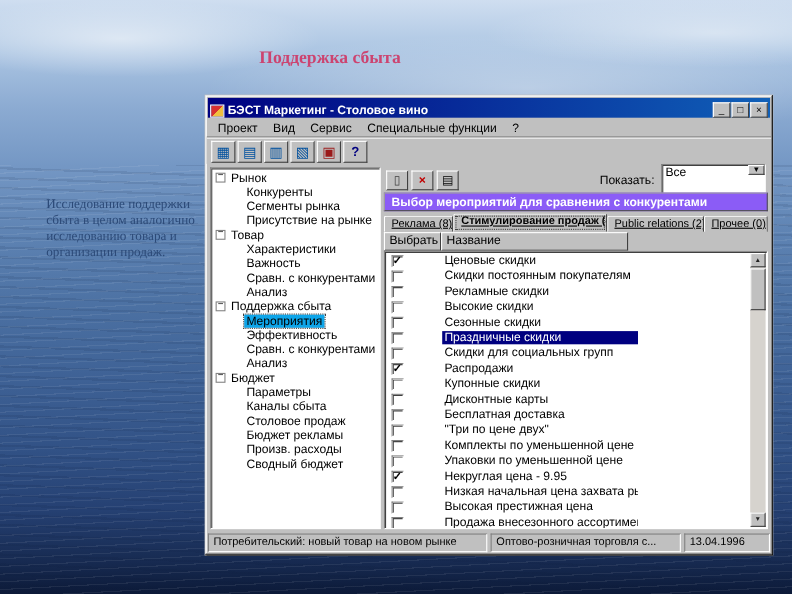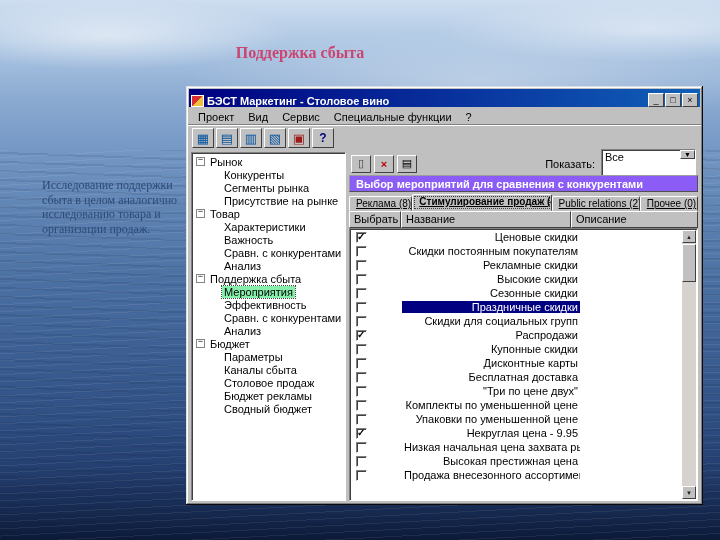--- a/index.html
+++ b/index.html
@@ -56,21 +56,21 @@
 
   
   .tree { width:155px; flex:0 0 155px; overflow:hidden; padding:2px 0; }
   .tree-row { height:13px; display:flex; align-items:center; gap:3px; white-space:nowrap; }
   .tree-glyph { width:9px; height:9px; flex:0 0 9px; border:1px solid #848484; background:#fff;
     position:relative; visibility:hidden; }
   .tree-glyph.isnode { visibility:visible; }
   .tree-glyph.isnode::after { content:"−"; position:absolute; left:0; top:-3px; width:7px;
     font-size:9px; line-height:9px; text-align:center; }
   .tree-label { padding:0 2px; }
-  .tree-label.sel { background:#86efac; outline:1px dotted #404040; }
+  .tree-label.sel { background:#0ea5e9; outline:1px dotted #404040; }
 
   
   .rpanel { flex:1; display:flex; flex-direction:column; min-width:0; }
   .minibar { height:23px; flex:0 0 23px; display:flex; align-items:center; gap:3px; padding:0 2px; }
   .sbtn { width:20px; height:18px; display:flex; align-items:center; justify-content:center; font-size:11px; }
   .sbtn.delete-icon { color:#c00000; font-weight:bold; }
   .sbtn.new-item-icon { color:#404040; background:#c0c0c0; }
   .show-label { margin-left:auto; padding-right:3px; }
   .combo { width:95px; height:29px; display:flex; align-items:flex-start; }
   .combo-value { flex:1; padding:1px 3px; }
@@ -84,21 +84,21 @@
   .tab { height:15px; padding:1px 6px 0; border:1px solid; border-color:#fff #404040 #c0c0c0 #fff;
     border-radius:2px 2px 0 0; background:#c0c0c0; white-space:nowrap; overflow:hidden; font-size:10px;text-decoration:underline; }
   .tab.active { height:17px; font-weight:bold; outline:1px dotted #404040; outline-offset:-3px; }
 
   .grid { flex:1; display:flex; flex-direction:column; min-height:0; }
   .grid-head { height:17px; flex:0 0 17px; display:flex; }
   .hcell { padding:1px 4px; white-space:nowrap; overflow:hidden; }
   .hcell.c0 { width:52px; flex:0 0 52px; }
   .hcell.c1 { width:170px; flex:0 0 170px; }
   .hcell.c2 { flex:1; }
-  .grid-rows { flex:1; position:relative; overflow:hidden; padding:1px 15px 1px 2px;text-align:right; }
+  .grid-rows { flex:1; position:relative; overflow:hidden; padding:1px 15px 1px 2px; }
   .grow { height:14px; display:flex; align-items:center; }
   .cbcell { width:50px; flex:0 0 50px; display:flex; align-items:center; padding-left:4px; }
   .cb { width:11px; height:11px; background:#fff; border:1px solid; border-color:#808080 #fff #fff #808080;
     box-shadow:inset 1px 1px 0 #404040; position:relative; }
   .cb.on::after { content:"✓"; position:absolute; left:0; top:-2px; font-size:10px; font-weight:bold; }
   .cell.name { width:178px; flex:0 0 178px; padding:0 2px; white-space:nowrap; overflow:hidden; }
   .cell.name.sel { background:#000080; color:#fff; }
   .cell.desc { flex:1; }
   .vscroll { position:absolute; right:1px; top:1px; bottom:1px; width:14px; background:#d6d3ce; }
   .sarrow { position:absolute; left:0; width:14px; height:13px; font-size:6px; display:flex;
@@ -255,20 +255,24 @@
           <div class="tree-row" style="padding-left: 18px;">
             <span class="tree-glyph"></span>
             <span class="tree-label">Столовое продаж</span>
           </div>
 
           <div class="tree-row" style="padding-left: 18px;">
             <span class="tree-glyph"></span>
             <span class="tree-label">Бюджет рекламы</span>
           </div>
 
+          <div class="tree-row" style="padding-left: 18px;">
+            <span class="tree-glyph"></span>
+            <span class="tree-label">Произв. расходы</span>
+          </div>
 
           <div class="tree-row" style="padding-left: 18px;">
             <span class="tree-glyph"></span>
             <span class="tree-label">Сводный бюджет</span>
           </div>
         </div>
 
       <div class="rpanel">
 
         <div class="minibar">
@@ -297,21 +301,20 @@
 
             <span class="tab">Public relations (2)</span>
 
             <span class="tab">Прочее (0)</span>
           </div>
 
         <div class="grid">
           <div class="grid-head">
             <span class="hcell raised c0">Выбрать</span>
             <span class="hcell raised c1">Название</span>
-            <span class="hcell raised c2">Описание</span>
           </div>
           <div class="grid-rows sunken-white">
 
             <div class="vscroll">
               <span class="sarrow up raised">▲</span>
               <span class="sthumb raised"></span>
               <span class="sarrow down raised">▼</span>
             </div>
 
               <div class="grow">
@@ -456,15 +459,20 @@
                 </span>
                 <span class="cell name">Продажа внесезонного ассортимента</span>
                 <span class="cell desc"></span>
               </div>
             </div>
         </div>
 
       </div>
     </div>
 
+    <div class="statusbar">
+      <span class="spane p0">Потребительский: новый товар на новом рынке</span>
+      <span class="spane p1">Оптово-розничная торговля с...</span>
+      <span class="spane p2">13.04.1996</span>
+    </div>
 
   </div>
 </div>
 
 </body></html>

